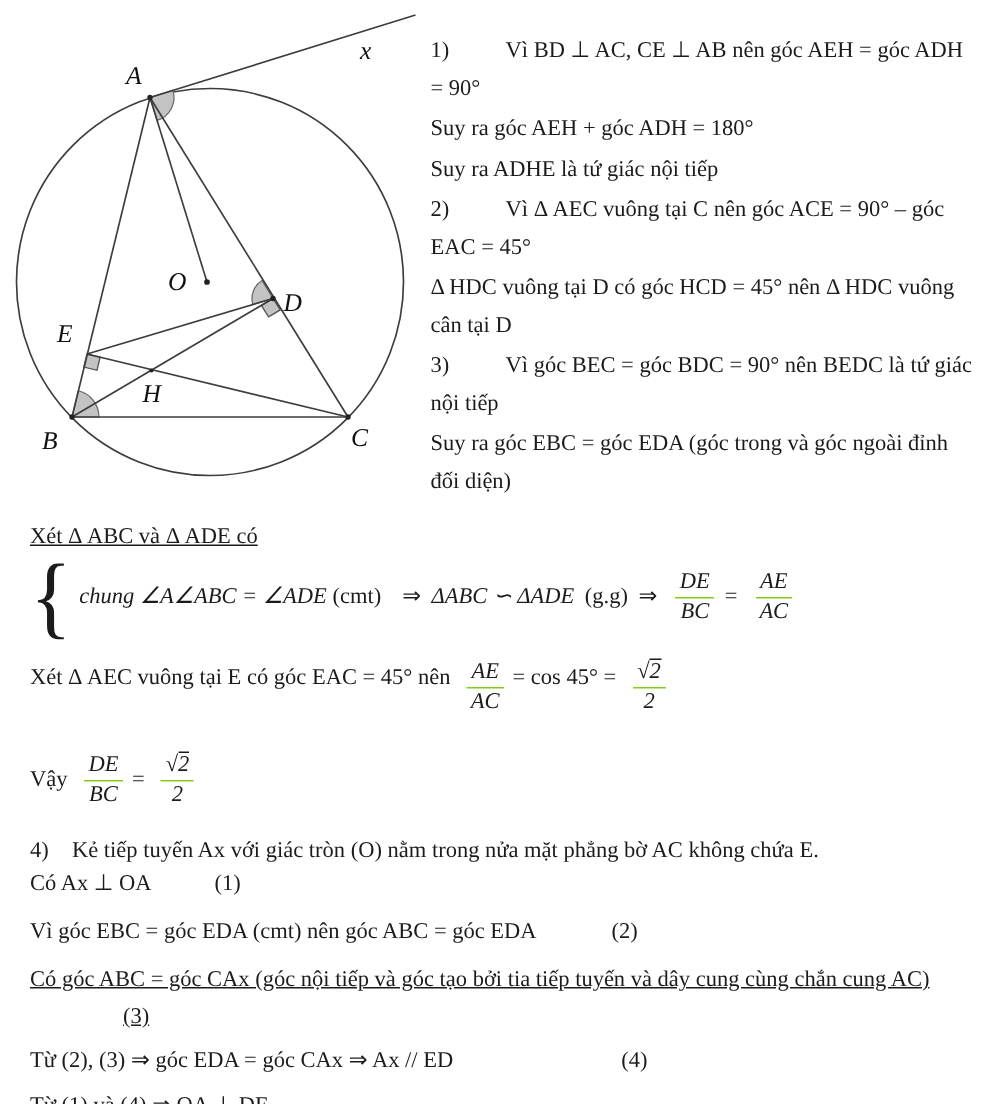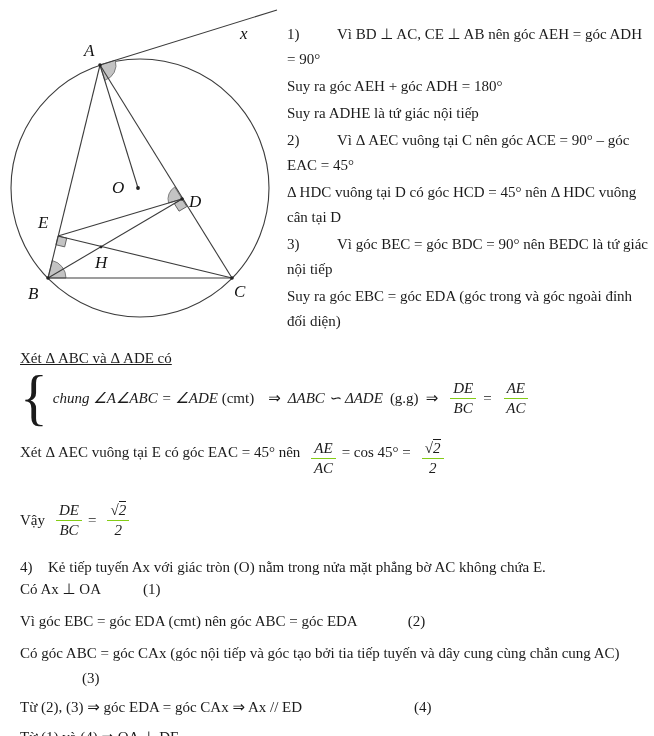--- a/index.html
+++ b/index.html
@@ -27,21 +27,21 @@
   .fnum{display:block;border-bottom:1px solid #84cc16;padding:0 3px 1px 3px;}
   .fden{display:block;padding-top:1px;}
   .radv{border-top:1px solid #1b1b1b;}
   .xet2row{display:flex;align-items:flex-start;height:42px;margin-bottom:16px;}
   .xet2row > span{margin-right:6px;}
   .vayrow{display:flex;align-items:center;height:44px;margin-bottom:13px;}
   .vayrow > span{margin-right:6px;}
   .p4line{height:22px;margin-bottom:6px;}
   .p4line .num4{display:inline-block;width:28px;}
   .refline{margin-bottom:7px !important;}
-  .l3block{margin-bottom:4px !important;}
+  .l3block{margin-bottom:4px !important;text-decoration:underline;}
   .l4line{margin-bottom:5px !important;}
   .sp{display:inline-block;}
   .sp-40{width:42px;}
   .sp-50{width:50px;}
   .sp-60{width:62px;}
   .sp-110{width:112px;}
 </style>
 </head>
 <body>
 

